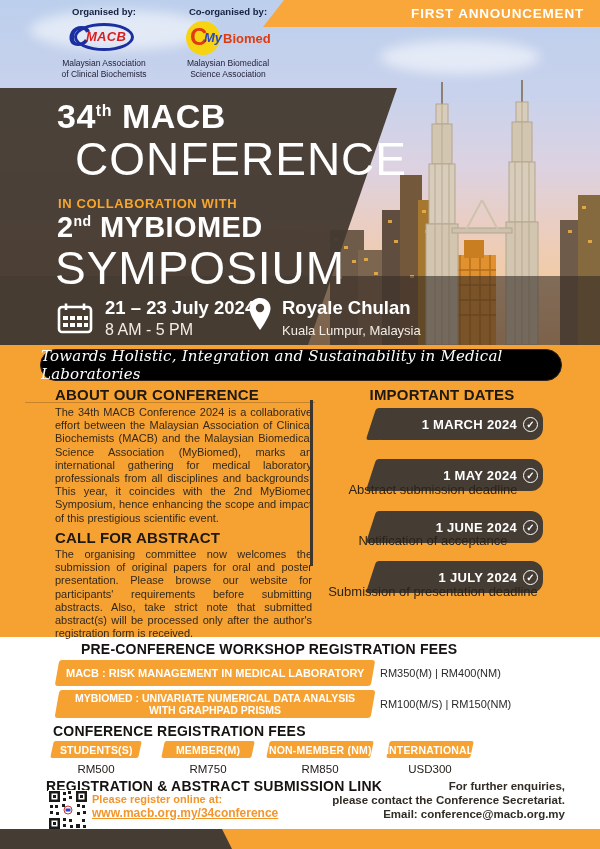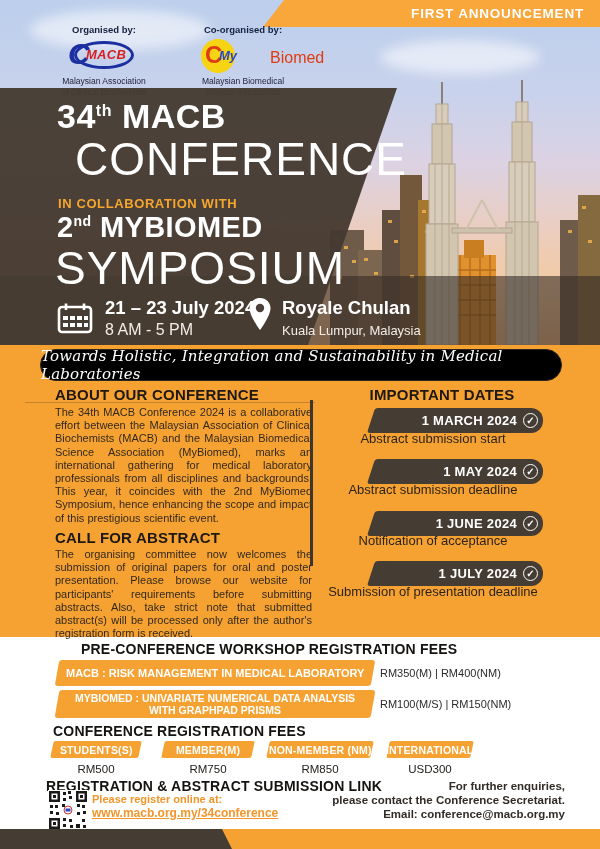--- a/index.html
+++ b/index.html
@@ -11,34 +11,34 @@
   .photo{top:0;left:0;width:600px;height:345px;
     background:linear-gradient(180deg,#bccfec 0%,#c9d2ec 28%,#dcd2e2 48%,#eccdbd 68%,#f2cba4 82%,#e9b382 100%);}
   .cloud{position:absolute;background:rgba(255,255,255,.55);border-radius:50%;filter:blur(6px);}
   .skyline{position:absolute;left:330px;top:80px;width:270px;height:265px;}
 
   
   .announce{top:0;left:263px;width:337px;height:27px;background:#F9A63A;
     clip-path:polygon(21px 0,100% 0,100% 100%,0 100%);
     display:flex;align-items:center;justify-content:flex-end;padding-right:16px;box-sizing:border-box;}
   .announce span{color:#fff;font-weight:700;font-size:13.5px;letter-spacing:.8px;}
-  .orgblock{top:24px;left:46px;display:flex;gap:23px;}
+  .orgblock{top:6px;left:46px;display:flex;gap:8px;}
   .orgcol{width:116px;text-align:center;}
   .orglabel{font-size:9.5px;font-weight:700;color:#14203f;margin-bottom:4px;}
   .orgname{font-size:8.5px;color:#23233a;line-height:1.25;margin-top:3px;}
   .macb-logo{position:relative;width:72px;height:34px;margin:0 auto;}
   .macb-oval{position:absolute;left:6px;top:2px;width:60px;height:28px;border:3px solid #1B2FA0;border-radius:50%;box-sizing:border-box;}
   .macb-c{position:absolute;left:0;top:-2px;font-size:30px;font-weight:700;color:#1B2FA0;font-style:italic;line-height:34px;}
   .macb-text{position:absolute;left:10px;top:8px;width:56px;text-align:center;color:#D91E1E;
     font-weight:700;font-style:italic;font-size:13px;letter-spacing:.3px;}
   .myb-logo{position:relative;width:100px;height:34px;margin:0 auto;}
   .myb-circle{position:absolute;left:8px;top:0;width:34px;height:34px;border-radius:50%;background:#F6D413;}
   .myb-c{position:absolute;left:12px;top:2px;font-size:24px;font-weight:700;color:#E03A10;}
   .myb-my{position:absolute;left:26px;top:9px;font-size:13px;font-weight:700;font-style:italic;color:#2746C8;}
-  .myb-biomed{position:absolute;left:45px;top:10px;font-size:16px;font-weight:400;color:#E03A10;margin-left:32px;}
+  .myb-biomed{position:absolute;left:45px;top:10px;font-size:13px;font-weight:700;color:#E03A10;}
 
   
   .overlay{top:88px;left:0;width:600px;height:257px;background:rgba(69,58,49,.96);
     clip-path:polygon(0 0,397px 0,308px 100%,0 100%);}
   .venueband{top:276px;left:0;width:600px;height:69px;background:rgba(54,44,37,.60);}
   .t-line1{top:97px;left:57px;color:#fff;font-weight:700;font-size:34px;letter-spacing:.5px;}
   .t-line1 sup{font-size:16px;vertical-align:super;}
   .t-conf{top:132px;left:55px;color:#fff;font-weight:300;font-size:46px;letter-spacing:1px;margin-left:20px;}
   .t-collab{top:196px;left:58px;color:#F6A62E;font-weight:700;font-size:13px;letter-spacing:.6px;}
   .t-line2{top:211px;left:57px;color:#fff;font-weight:700;font-size:29px;letter-spacing:.4px;}
@@ -52,21 +52,21 @@
   
   .orangezone{top:345px;left:0;width:600px;height:292px;background:#F6A233;}
   .themepill{top:349px;left:40px;width:520px;height:30px;background:#000000;border-radius:16px;
     border:1px solid #2c241e;display:flex;align-items:center;justify-content:center;}
   .themepill span{color:#fff;font-family:"DejaVu Serif",serif;font-style:italic;font-size:15px;letter-spacing:.2px;}
   .h-sec{font-size:15px;font-weight:700;color:#1d1812;letter-spacing:.2px;}
   .rule{height:1px;background:rgba(60,40,20,.25);}
   .para{font-size:11px;line-height:13.2px;color:#33291c;text-align:justify;}
   .vdivider{top:400px;left:310px;width:3px;height:166px;background:#3E352D;}
 
-  .dbanner{height:25px;background:#453C34;border-radius:4px 12px 12px 4px;
+  .dbanner{height:32px;background:#453C34;border-radius:4px 12px 12px 4px;
     display:flex;align-items:center;justify-content:flex-end;gap:6px;padding-right:5px;box-sizing:border-box;}
   .dbanner::before{content:'';position:absolute;left:-7px;top:0;width:16px;height:100%;
     background:#453C34;transform:skewX(-18deg);border-radius:3px;}
   .dbanner .dtext{color:#fff;font-size:13px;font-weight:700;letter-spacing:.3px;}
   .dcheck{width:15px;height:15px;border:1.5px solid #fff;border-radius:50%;color:#fff;
     font-size:10px;font-weight:700;display:flex;align-items:center;justify-content:center;box-sizing:border-box;}
   .dlabel{width:246px;left:310px;text-align:center;font-size:13px;color:#2c2318;}
 
   
   .h-white{font-size:14px;font-weight:700;color:#151310;letter-spacing:.2px;}
@@ -254,21 +254,20 @@
   <div class="abs para" style="top:548px;left:55px;width:257px;">The organising committee now welcomes the submission of original papers for oral and poster presentation. Please browse our website for participants' requirements before submitting abstracts. Also, take strict note that submitted abstract(s) will be processed only after the author's registration form is received.</div>
 
   <div class="abs vdivider"></div>
 
   <div class="abs h-sec" style="top:386px;left:322px;width:240px;text-align:center;">IMPORTANT DATES</div>
 
   <div class="abs dbanner" style="top:408px;left:378px;width:165px;">
     <span class="dtext">1 MARCH 2024</span>
     <span class="dcheck">✓</span>
   </div>
-  <div class="abs dlabel" style="top:431px;">Abstract submission start</div>
 
   <div class="abs dbanner" style="top:459px;left:378px;width:165px;">
     <span class="dtext">1 MAY 2024</span>
     <span class="dcheck">✓</span>
   </div>
   <div class="abs dlabel" style="top:482px;">Abstract submission deadline</div>
 
   <div class="abs dbanner" style="top:511px;left:378px;width:165px;">
     <span class="dtext">1 JUNE 2024</span>
     <span class="dcheck">✓</span>

